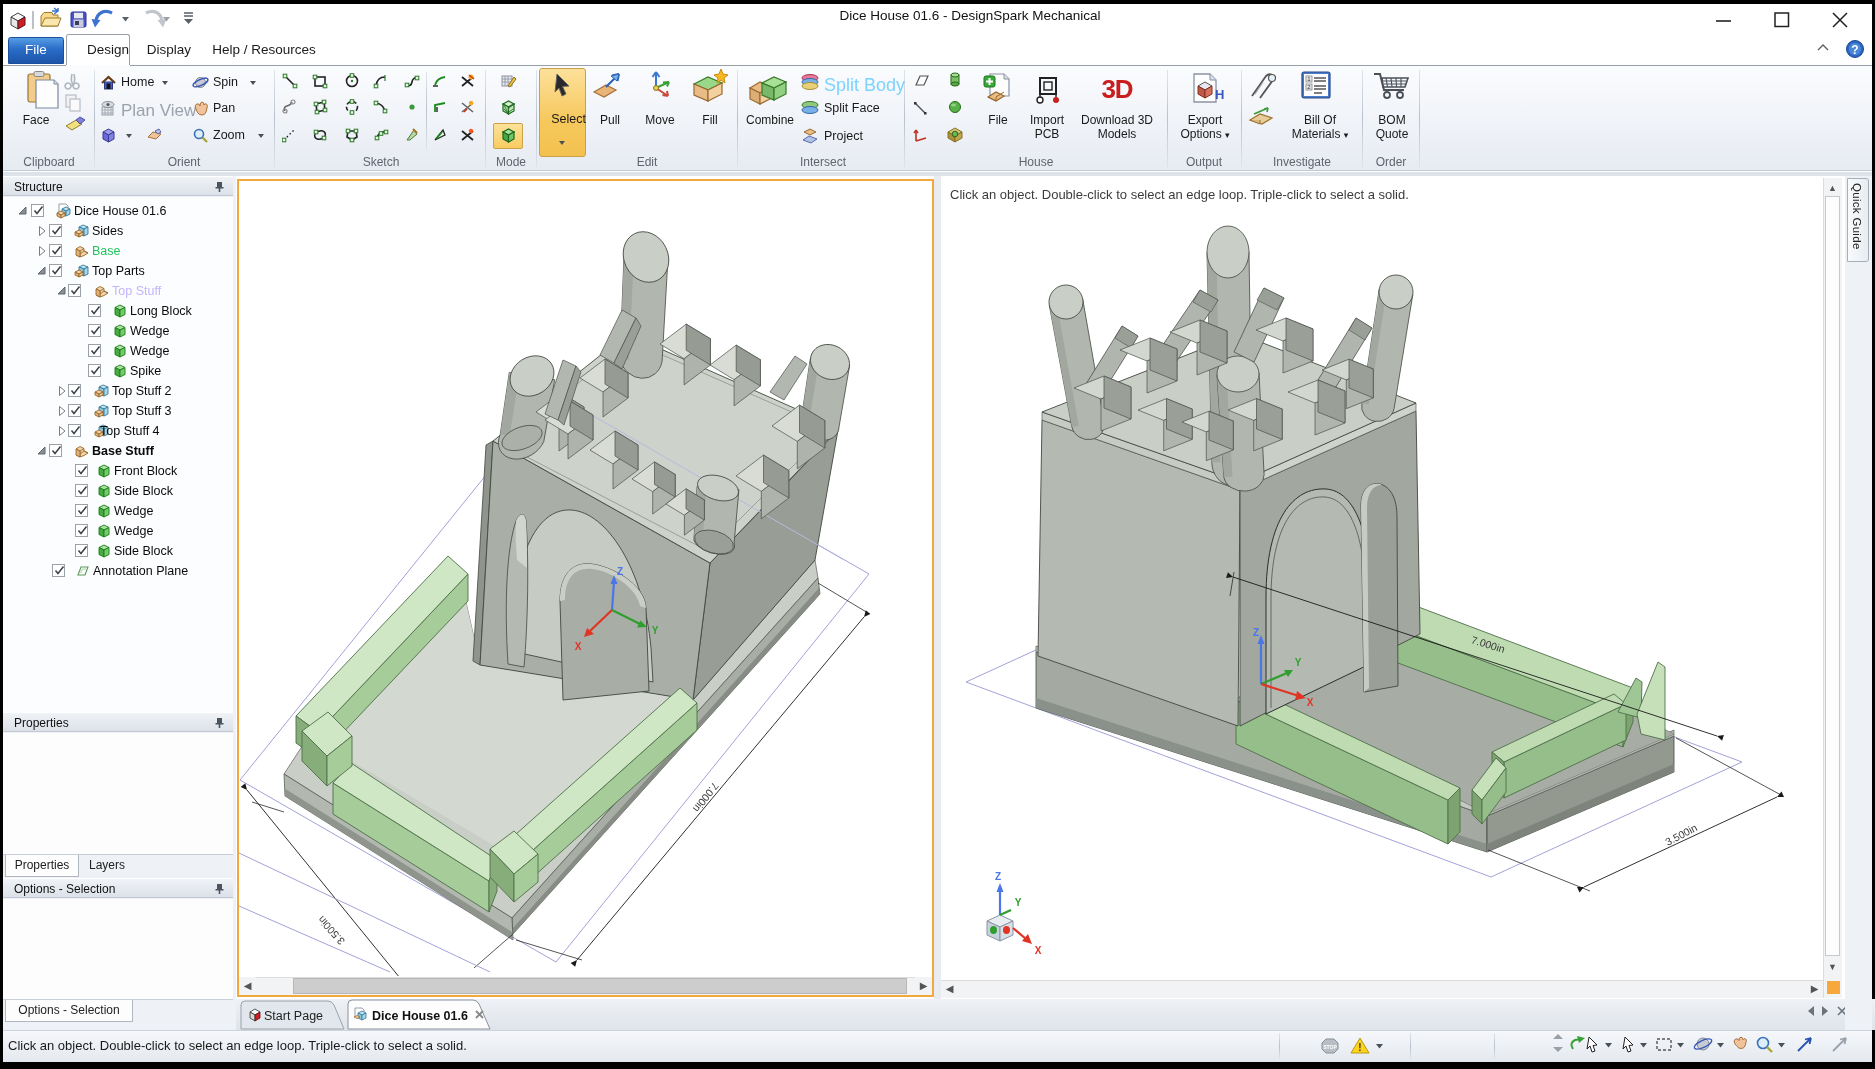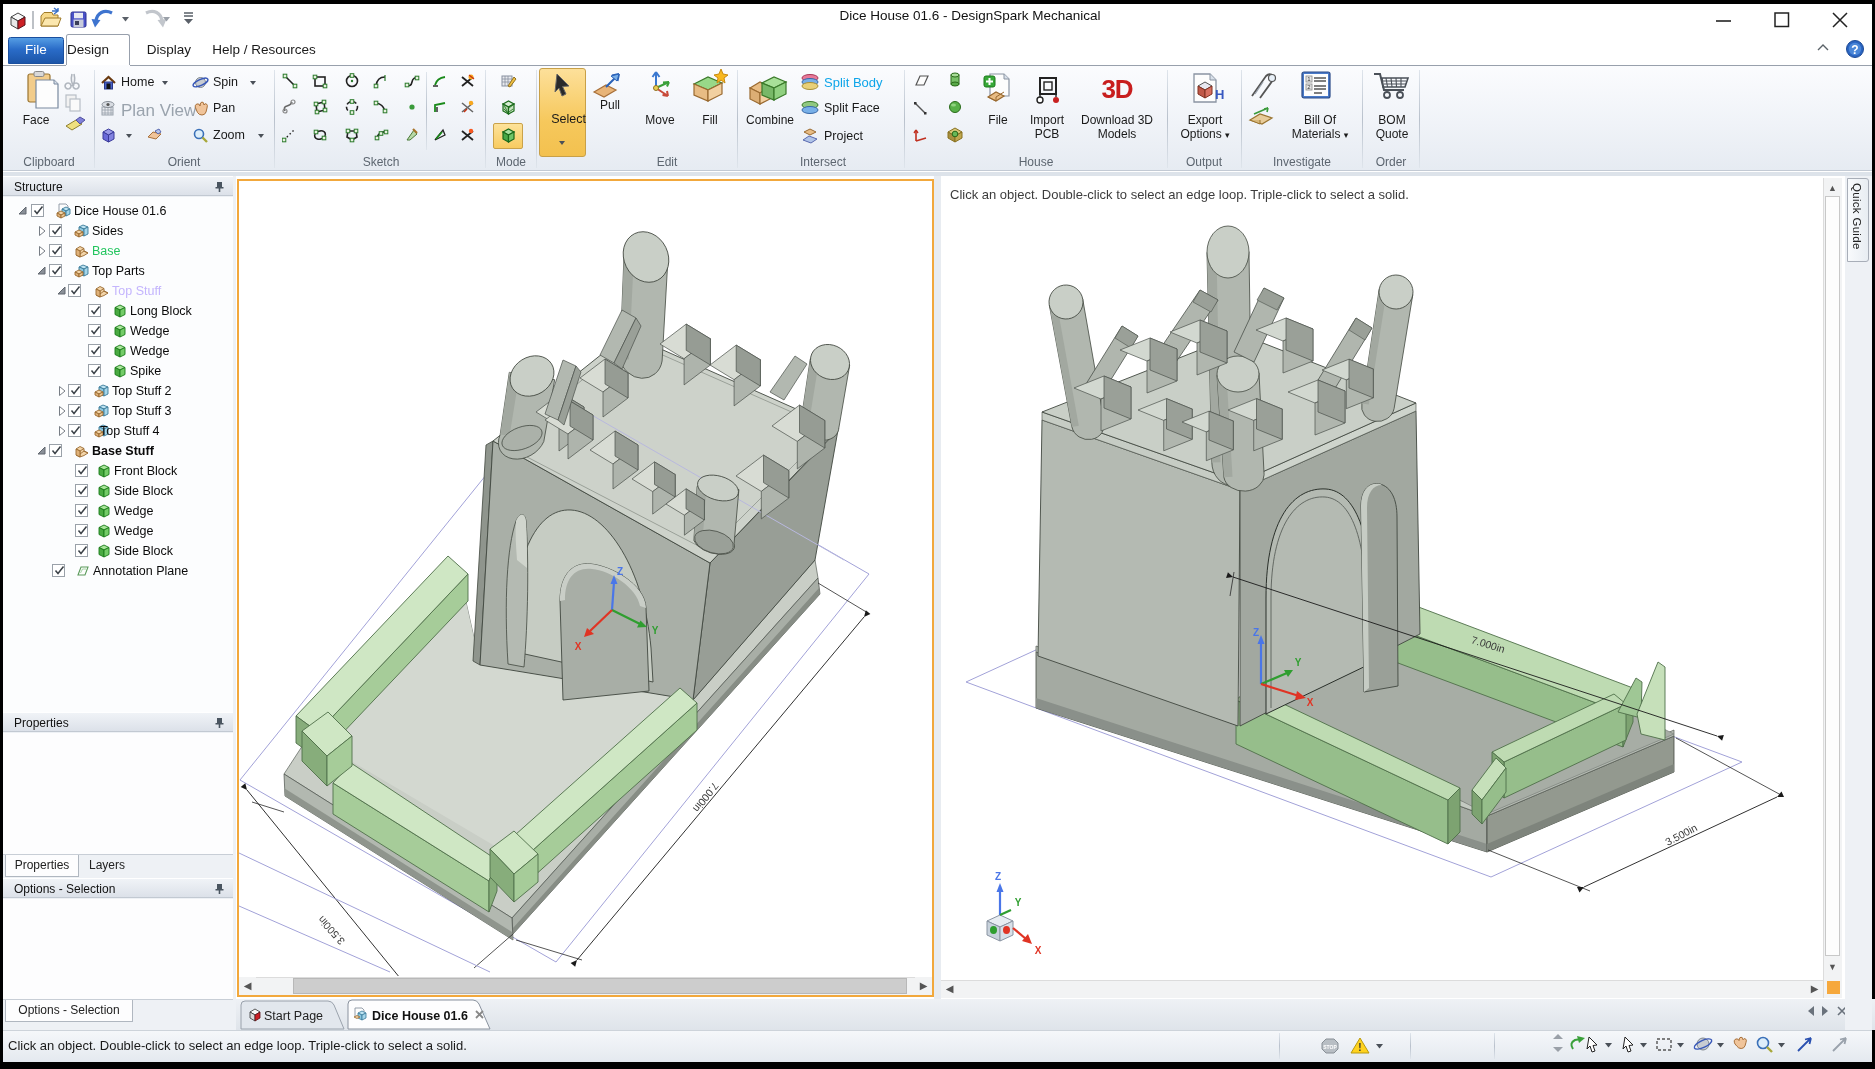--- a/index.html
+++ b/index.html
@@ -37,21 +37,21 @@
  </g>
 </svg>
 <div class="a" style="left:700px;top:8px;width:540px;height:20px;font-size:13.5px;color:#111;text-align:center">Dice House 01.6 - DesignSpark Mechanical</div>
 <svg class="a" style="left:1700px;top:8px" width="160" height="24" viewBox="0 0 160 24">
   <line x1="16" y1="13" x2="31" y2="13" stroke="#222" stroke-width="1.6"></line>
   <rect x="75" y="5" width="13.5" height="13.5" fill="none" stroke="#222" stroke-width="1.5"></rect>
   <path d="M133,5 l14,14 M147,5 l-14,14" stroke="#222" stroke-width="1.5"></path>
 </svg>
 
 <div class="a" style="left:8px;top:37px;width:56px;height:27px;background:linear-gradient(#559de4,#2a6cc8 45%,#1c55a8);border-radius:2.5px 2.5px 0 0;border:1px solid #1a4f9e;color:#fff;font-size:13.5px;text-align:center;padding-top:4px">File</div>
-<div class="a" style="left:66px;top:34px;width:64px;height:31px;background:#fff;border:1px solid #98a0ac;border-bottom:none;border-radius:2.5px 2.5px 0 0;font-size:13.5px;color:#1a1a1a;text-align:left;padding-top:7px">Design</div>
+<div class="a" style="left:66px;top:34px;width:64px;height:31px;background:#fff;border:1px solid #98a0ac;border-bottom:none;border-radius:2.5px 2.5px 0 0;font-size:13.5px;color:#1a1a1a;text-align:right;padding-top:7px">Design</div>
 <div class="a" style="left:136px;top:41px;width:66px;height:22px;font-size:13.5px;color:#1a1a1a;text-align:center;padding-top:1px">Display</div>
 <div class="a" style="left:206px;top:41px;width:116px;height:22px;font-size:13.5px;color:#1a1a1a;text-align:center;padding-top:1px">Help / Resources</div>
 <svg class="a" style="left:1812px;top:38px" width="58" height="24" viewBox="0 0 58 24">
  <path d="M6,12 l5,-5 l5,5" fill="none" stroke="#5a6268" stroke-width="1.4"></path>
  <circle cx="43" cy="11" r="8.5" fill="#2a64c0" stroke="#1c4a96" stroke-width="1"></circle>
  <circle cx="43" cy="11" r="6.2" fill="#4a86d8"></circle>
  <text x="43" y="15.5" font-size="12" font-weight="bold" fill="#fff" text-anchor="middle" font-family="Liberation Sans">?</text>
 </svg>
 
 <div class="a" style="left:3px;top:65px;width:1869px;height:106px;background:linear-gradient(#fbfcfe,#f0f3f8 55%,#e6ebf2);border-bottom:1px solid #c3cad4"></div>
@@ -66,21 +66,21 @@
 <div class="sep" style="left:737px;top:70px;height:98px"></div>
 <div class="sep" style="left:904px;top:70px;height:98px"></div>
 <div class="sep" style="left:1167px;top:70px;height:98px"></div>
 <div class="sep" style="left:1241px;top:70px;height:98px"></div>
 <div class="sep" style="left:1362px;top:70px;height:98px"></div>
 <div class="sep" style="left:1419px;top:70px;height:98px"></div>
 <div class="lbl" style="left:-6px;top:155px;width:110px">Clipboard</div>
 <div class="lbl" style="left:129px;top:155px;width:110px">Orient</div>
 <div class="lbl" style="left:326px;top:155px;width:110px">Sketch</div>
 <div class="lbl" style="left:456px;top:155px;width:110px">Mode</div>
-<div class="lbl" style="left:612px;top:155px;width:110px">Edit</div>
+<div class="lbl" style="left:592px;top:155px;width:110px">Edit</div>
 <div class="lbl" style="left:768px;top:155px;width:110px">Intersect</div>
 <div class="lbl" style="left:981px;top:155px;width:110px">House</div>
 <div class="lbl" style="left:1149px;top:155px;width:110px">Output</div>
 <div class="lbl" style="left:1247px;top:155px;width:110px">Investigate</div>
 <div class="lbl" style="left:1336px;top:155px;width:110px">Order</div>
 
 <svg class="a" style="left:20px;top:70px" width="70" height="80" viewBox="0 0 70 80">
  <rect x="8" y="4" width="22" height="28" rx="2" fill="#f2cc8a" stroke="#9a7430" stroke-width="1.2"></rect>
  <rect x="14" y="1.5" width="10" height="5" rx="1.5" fill="#d8d8d8" stroke="#888" stroke-width="1"></rect>
  <path d="M16,10 L34,10 L38,14 L38,38 L16,38 Z" fill="#fdfdfd" stroke="#7a8aa0" stroke-width="1.2"></path>
@@ -309,21 +309,21 @@
 <svg class="a" style="left:552px;top:73px" width="22" height="26" viewBox="0 0 22 26">
     <path d="M5,1 L17,13 L10.5,13.5 L14,21 L10,23 L7,15 L3,19 Z" fill="#2a2a2a" stroke="#666" stroke-width="1"></path>
   </svg>
 <div class="a" style="left:539px;top:112px;width:47px;font-size:12.5px;color:#1a1a1a;text-align:right">Select</div>
 <div class="caret" style="left:559px;top:141px"></div>
 <svg class="a" style="left:592px;top:70px" width="36" height="32" viewBox="0 0 36 32">
     <path d="M2,22 l12,-7 10,5 -12,7 z" fill="#e8b478" stroke="#a8703a" stroke-width="1.2"></path>
     <path d="M14,17 L27,4 M27,4 l-7,1.5 M27,4 l-1.5,7" fill="none" stroke="#2a62b8" stroke-width="2"></path>
     <path d="M27,4 l-8,2 6,5 z" fill="#7ab0e8" stroke="#2a62b8" stroke-width="1"></path>
   </svg>
-<div class="rtx" style="left:588px;top:98px;width:44px">Pull</div>
+<div class="rtx" style="left:588px;top:113px;width:44px">Pull</div>
 <svg class="a" style="left:640px;top:70px" width="36" height="32" viewBox="0 0 36 32">
     <path d="M16,2 l0,16 M16,2 l-3.5,5 M16,2 l3.5,5" stroke="#3a78d0" stroke-width="2"></path>
     <path d="M16,18 l13,-6 M29,12 l-6,0.5 M29,12 l-2,4.5" stroke="#3aa03a" stroke-width="2"></path>
     <path d="M16,18 l12,8 M28,26 l-5.5,-1 M28,26 l-1,-5" stroke="#c84a3a" stroke-width="2"></path>
     <circle cx="16" cy="18" r="2.5" fill="#e8d050" stroke="#907020" stroke-width="1"></circle>
   </svg>
 <div class="rtx" style="left:638px;top:113px;width:44px">Move</div>
 <svg class="a" style="left:690px;top:68px" width="40" height="36" viewBox="0 0 40 36">
     <polygon points="4,16 18,9 32,15 18,22" fill="#98d888" stroke="#3a7a2a" stroke-width="1.2"></polygon>
     <polygon points="4,16 18,22 18,33 4,27" fill="#e8bc84" stroke="#9a6a30" stroke-width="1.2"></polygon>
@@ -342,21 +342,21 @@
     <polygon points="14,9 26,14 26,26 14,21" fill="#78b868" stroke="#3a7a2a" stroke-width="1.2"></polygon>
     <polygon points="26,14 38,8 38,20 26,26" fill="#90d080" stroke="#3a7a2a" stroke-width="1.2"></polygon>
   </svg>
 <div class="rtx" style="left:740px;top:113px;width:60px">Combine</div>
 
 <svg class="a" style="left:800px;top:72px" width="20" height="20" viewBox="0 0 20 20">
     <ellipse cx="10" cy="6" rx="8" ry="3.5" fill="#e87898" stroke="#a83858" stroke-width="1"></ellipse>
     <ellipse cx="10" cy="10" rx="8" ry="3.5" fill="#78b0e8" stroke="#3868a8" stroke-width="1"></ellipse>
     <ellipse cx="10" cy="14" rx="8" ry="3.5" fill="#e8d078" stroke="#a89038" stroke-width="1"></ellipse>
   </svg>
-<div class="a" style="left:824px;top:75px;font-size:13px;color:#0ea5e9;white-space:nowrap">Split Body</div>
+<div class="a" style="left:824px;top:75px;font-size:18px;color:#7dd3fc;white-space:nowrap">Split Body</div>
 <svg class="a" style="left:800px;top:98px" width="20" height="20" viewBox="0 0 20 20">
     <ellipse cx="10" cy="7" rx="8" ry="3.5" fill="#90c880" stroke="#3a7a2a" stroke-width="1"></ellipse>
     <ellipse cx="10" cy="12" rx="8" ry="3.5" fill="#78b0e8" stroke="#3868a8" stroke-width="1"></ellipse>
   </svg>
 <div class="a" style="left:824px;top:101px;font-size:12.5px;color:#1a1a1a;white-space:nowrap">Split Face</div>
 <svg class="a" style="left:800px;top:126px" width="20" height="20" viewBox="0 0 20 20">
     <path d="M3,14 l6,-4 8,3 -6,4 z" fill="#b0c4e8" stroke="#5a6ab0" stroke-width="1"></path>
     <polygon points="10,3 16,6 10,9 4,6" fill="#e8bc84" stroke="#9a6a30" stroke-width="1"></polygon>
   </svg>
 <div class="a" style="left:824px;top:129px;font-size:12.5px;color:#1a1a1a;white-space:nowrap">Project</div>

